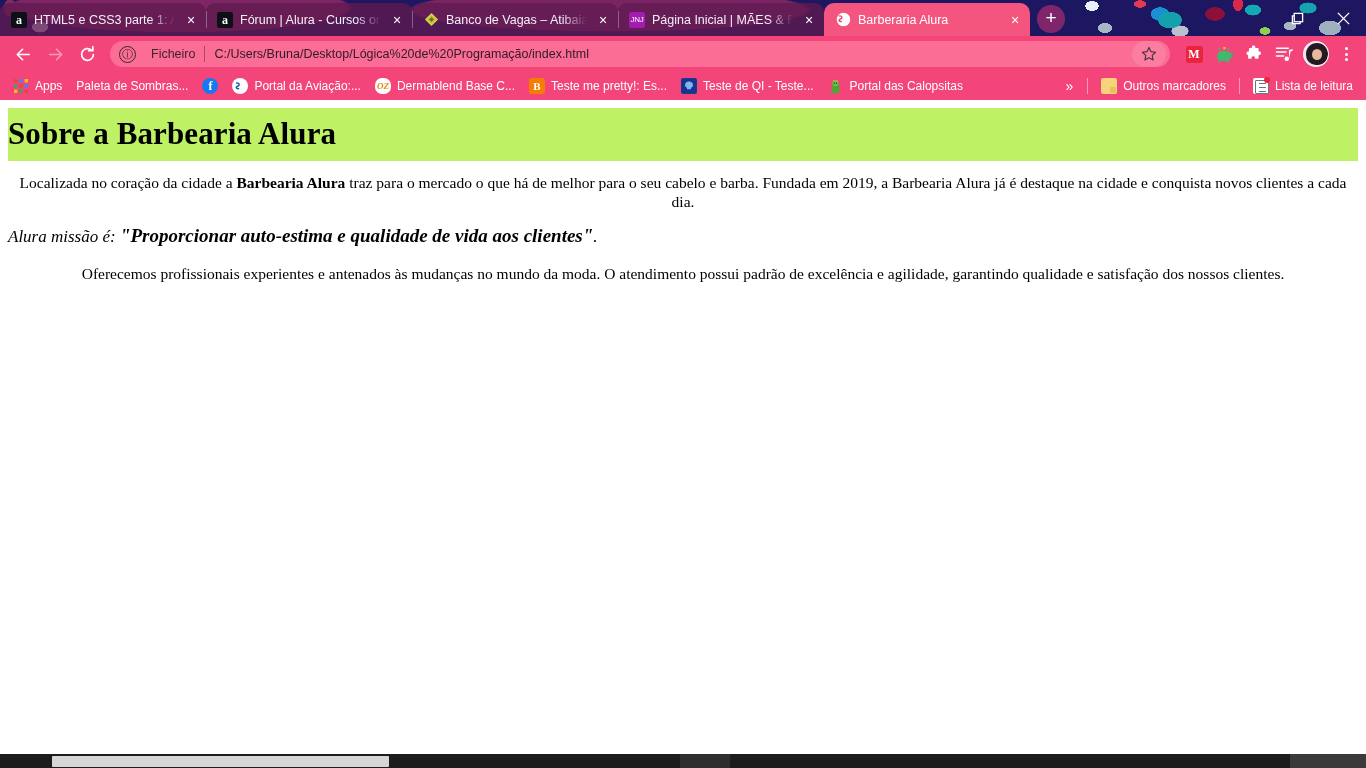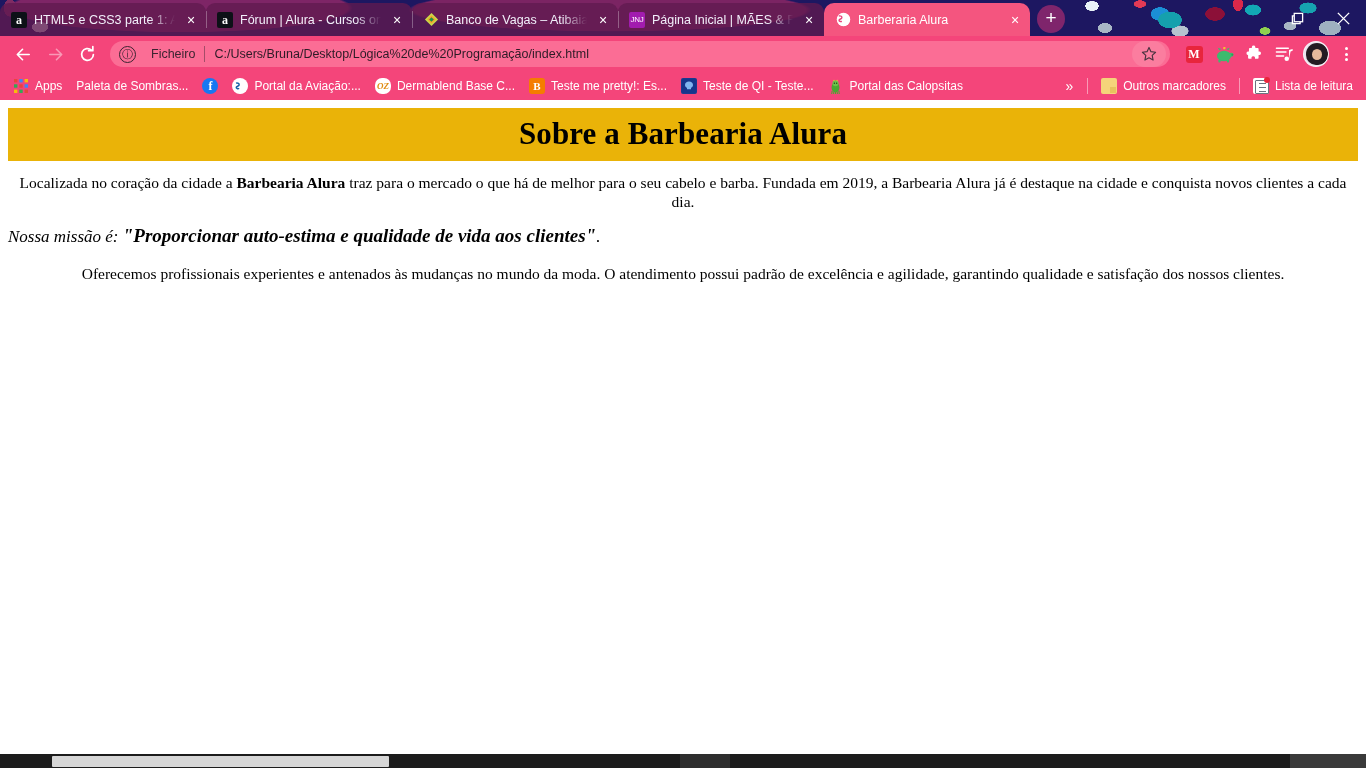--- a/index.html
+++ b/index.html
@@ -248,22 +248,22 @@
     background: #ffffff;
     padding: 0;
     overflow: hidden;
   }
   .page {
     font-family: "Liberation Serif", serif;
     color: #000;
     padding: 8px 8px 0 8px;
   }
   h1.page-heading {
-    background: #eab308;
-    text-align: center;
+    background: #bef264;
+    text-align: left;
     font-size: 31px;
     font-weight: bold;
     padding: 8px 0 9px 0;
     margin: 0 0 12px 0;
     font-family: "Liberation Serif", serif;
     letter-spacing: .1px;
   }
   p.para {
     font-size: 15.5px;
     line-height: 1.24;
@@ -537,21 +537,21 @@
   <div class="viewport">
     <div class="page">
 
       <h1 class="page-heading">Sobre a Barbearia Alura</h1>
 
       <p class="para">
         <span>Localizada no coração da cidade a </span><b>Barbearia Alura</b><span> traz para o mercado o que há de melhor para o seu cabelo e barba. Fundada em 2019, a Barbearia Alura já é destaque na cidade e conquista novos clientes a cada dia.</span>
       </p>
 
       <p class="mission">
-        <span>Nossa missão é: </span><span class="quote">"Proporcionar auto-estima e qualidade de vida aos clientes"</span><span>.</span>
+        <span>Alura missão é: </span><span class="quote">"Proporcionar auto-estima e qualidade de vida aos clientes"</span><span>.</span>
       </p>
 
       <p class="para">Oferecemos profissionais experientes e antenados às mudanças no mundo da moda. O atendimento possui padrão de excelência e agilidade, garantindo qualidade e satisfação dos nossos clientes.</p>
     </div>
   </div>
 
   <div class="bottom-strip">
     <div class="hscroll-track">
       <div class="hscroll-thumb"></div>
     </div>

